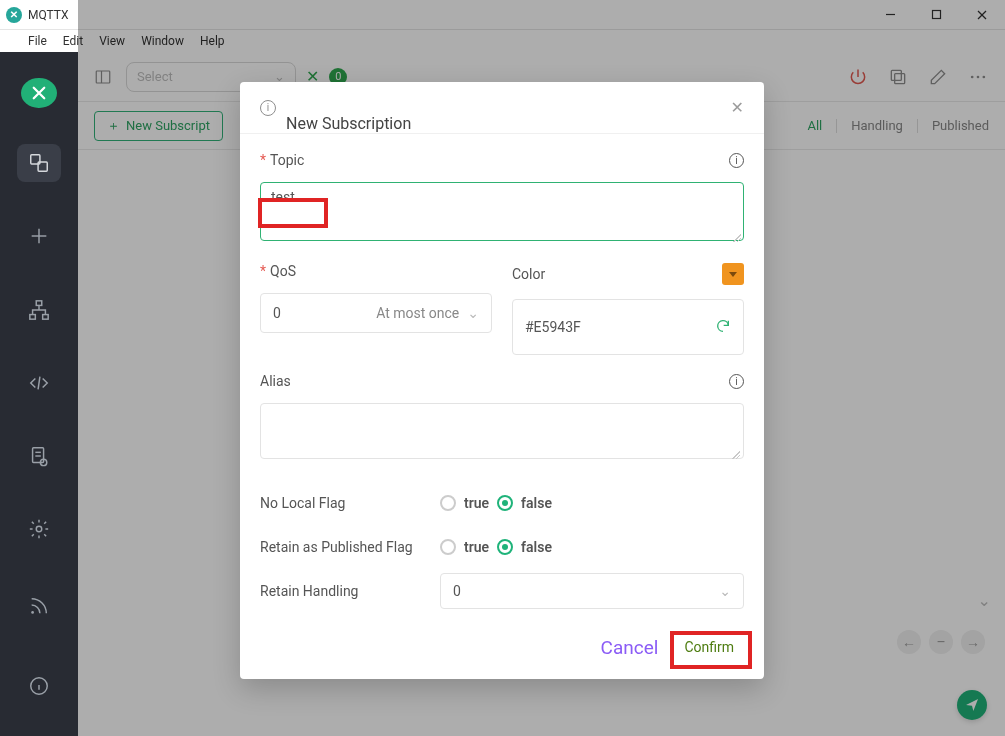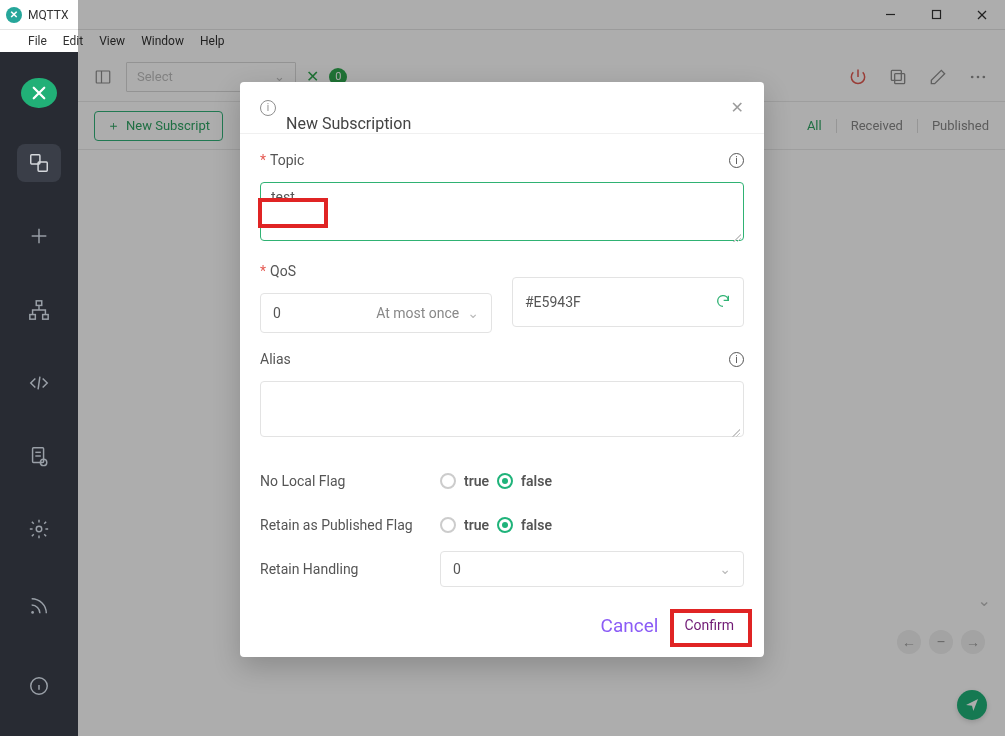--- a/index.html
+++ b/index.html
@@ -28,21 +28,21 @@
   .nav-icon.active { background: #3a3e48; color: #d5d8dc; }
   .nav-icon svg { stroke: currentColor; fill: none; stroke-width: 1.6; }
   .leftnav .bottom { margin-top: auto; margin-bottom: 28px; display: flex; flex-direction: column; align-items: center; gap: 36px; }
 
   
   .main { flex: 1; position: relative; background: #fff; display: flex; flex-direction: column; }
 
   
   .toolbar { height: 50px; border-bottom: 1px solid #e9e9e9; display: flex; align-items: center; padding: 0 12px; gap: 10px; }
   .toolbar .panel-toggle { width: 26px; height: 26px; display:flex; align-items:center; justify-content:center; color:#8c8c8c; cursor:pointer;}
-  .select { display: flex; align-items: center; border: 1px solid #d9d9d9; border-radius: 1px; height: 30px; width: 170px; padding: 0 10px; font-size: 13px; color: #bfbfbf; background: #fff; cursor: pointer; }
+  .select { display: flex; align-items: center; border: 1px solid #d9d9d9; border-radius: 8px; height: 30px; width: 170px; padding: 0 10px; font-size: 13px; color: #bfbfbf; background: #fff; cursor: pointer; }
   .select .chev { margin-left: auto; color: #bfbfbf; }
   .conn-mark { color: #2fa84f; font-size: 16px; font-weight: 400; }
   .badge { width: 18px; height: 18px; border-radius: 50%; background: #2fa84f; color: #fff; font-size: 11px; display: flex; align-items: center; justify-content: center; }
   .toolbar .spacer { flex: 1; }
   .tool-icon { width: 30px; height: 30px; display:flex; align-items:center; justify-content:center; cursor:pointer; color:#8e8e8e;}
   .tool-icon.red { color: #e25950; }
 
   
   .subrow { height: 48px; display: flex; align-items: center; padding: 0 16px; border-bottom: 1px solid #e9e9e9; }
   .new-sub-btn { border: 1px solid #32b37a; color: #2fa464; background: #fff; height: 30px; border-radius: 4px; padding: 0 12px; display: flex; align-items: center; gap: 6px; font-size: 13px; cursor: pointer; }
@@ -80,42 +80,42 @@
   .topic-resize { position:absolute; right:3px; bottom:3px; width:8px; height:8px; background: linear-gradient(135deg, transparent 0 50%, #c9c9c9 50% 60%, transparent 60% 70%, #c9c9c9 70% 80%, transparent 80%);}
   .highlight-topic { position: absolute; top: 198px; left: 258px; width: 70px; height: 30px; border: 4px solid #e02424; pointer-events: none; }
 
   .two-col { display:flex; gap: 20px; }
   .col { flex:1; }
   .qos-select { margin-top: 14px; border:1px solid #e3e3e3; border-radius:4px; height:40px; display:flex; align-items:center; padding:0 12px; font-size:14px; color:#555; background:#fff; cursor:pointer;}
   .qos-select .desc { margin-left:auto; color:#888; margin-right:8px;}
   .qos-select .chev { color:#bbb; }
   .color-swatch { width:22px; height:22px; border-radius:3px; background:#f0941f; margin-left:auto; cursor:pointer; position:relative; display:flex; align-items:center; justify-content:center;}
   .color-swatch::after { content:""; border-left:4px solid transparent; border-right:4px solid transparent; border-top:5px solid #7b4a0d; }
-  .color-input { margin-top: 14px; border:1px solid #e3e3e3; border-radius:4px; height:50px; display:flex; align-items:center; padding:0 12px; font-size:14px; color:#555;}
+  .color-input { margin-top: 14px; border:1px solid #e3e3e3; border-radius:4px; height:56px; display:flex; align-items:center; padding:0 12px; font-size:14px; color:#555;}
   .color-refresh { margin-left:auto; color:#2fb273; cursor:pointer; }
 
   .alias-input { margin-top: 14px; border:1px solid #e3e3e3; border-radius:4px; height:56px; width:100%; resize:none; font-size:14px; padding:8px 10px; outline:none;}
   .alias-resize { position:relative; }
   .alias-resize::after { content:""; position:absolute; right:4px; bottom:4px; width:8px; height:8px; background: linear-gradient(135deg, transparent 0 50%, #c9c9c9 50% 60%, transparent 60% 70%, #c9c9c9 70% 80%, transparent 80%);}
 
   .form-row { display:flex; align-items:center; height: 44px; font-size:14px; color:#555;}
   .form-row .label { width: 180px; }
   .form-row .input { flex:1;gap:8px; }
   .text-input { width: 100%; height: 34px; border:1px solid #e3e3e3; border-radius:4px; padding:0 10px; font-size:14px; outline:none;}
   .radio-group { display:flex; gap: 26px; align-items:center;}
   .radio { display:flex; align-items:center; gap:8px; cursor:pointer; font-weight:600; color:#555;}
   .radio .dot { width:16px; height:16px; border-radius:50%; border:2px solid #ccc; display:inline-block; position:relative;}
   .radio.checked .dot { border-color:#1fb37a; }
   .radio.checked .dot::after { content:""; position:absolute; inset:3px; background:#1fb37a; border-radius:50%;}
   .rh-select { width:100%; height:36px; border:1px solid #e3e3e3; border-radius:4px; display:flex; align-items:center; padding:0 12px; font-size:14px; color:#555; cursor:pointer;}
   .rh-select .chev { margin-left:auto; color:#bbb;}
 
   .dialog-footer { display:flex; justify-content:flex-end; align-items:center; gap: 18px; padding: 14px 22px 18px; }
   .btn-cancel { font-size:19px; color:#8b5cf6; background:none; border:none; cursor:pointer;text-align:right;}
-  .btn-confirm { font-size:14px; color:#701a75; background:none; border:none; cursor:pointer; padding: 6px 8px;}
+  .btn-confirm { font-size:14px; color:#4d7c0f; background:none; border:none; cursor:pointer; padding: 6px 8px;}
   .highlight-confirm { position:absolute; border:4px solid #e02424; width:82px; height:38px; right: 12px; bottom: 10px; pointer-events:none;}
 
 </style>
 </head>
 <body>
 
 <div class="titlebar">
   <div class="app-icon">
       <span>✕</span>
     </div>
@@ -257,21 +257,21 @@
 
     <div class="subrow">
       <button class="new-sub-btn">
         <span>＋</span>
         <span>New Subscript</span>
       </button>
       <div class="spacer"></div>
       <div class="filters">
         <span class="active">All</span>
         <span class="divider"></span>
-        <span>Received</span>
+        <span>Handling</span>
         <span class="divider"></span>
         <span>Published</span>
       </div>
     </div>
 
     <div class="content">
       <div class="bottom-chev">⌄</div>
       <div class="pager">
         <div class="circle">←</div>
         <div class="circle">–</div>
@@ -313,20 +313,24 @@
             <span class="req">*</span>
             <span>QoS</span>
           </div>
           <div class="qos-select">
             <span>0</span>
             <span class="desc">At most once</span>
             <span class="chev">⌄</span>
           </div>
         </div>
         <div class="col">
+          <div class="field-label">
+            <span>Color</span>
+            <div class="color-swatch"></div>
+          </div>
           <div class="color-input">
             <span>#E5943F</span>
             <span class="color-refresh">
               <svg width="16" height="16" viewBox="0 0 24 24" fill="none" stroke="#2fb273" stroke-width="2">
                   <path d="M20 11A8 8 0 1 0 12 20"></path>
                   <polyline points="20 4 20 11 13 11"></polyline>
                 </svg>
             </span>
           </div>
         </div>

